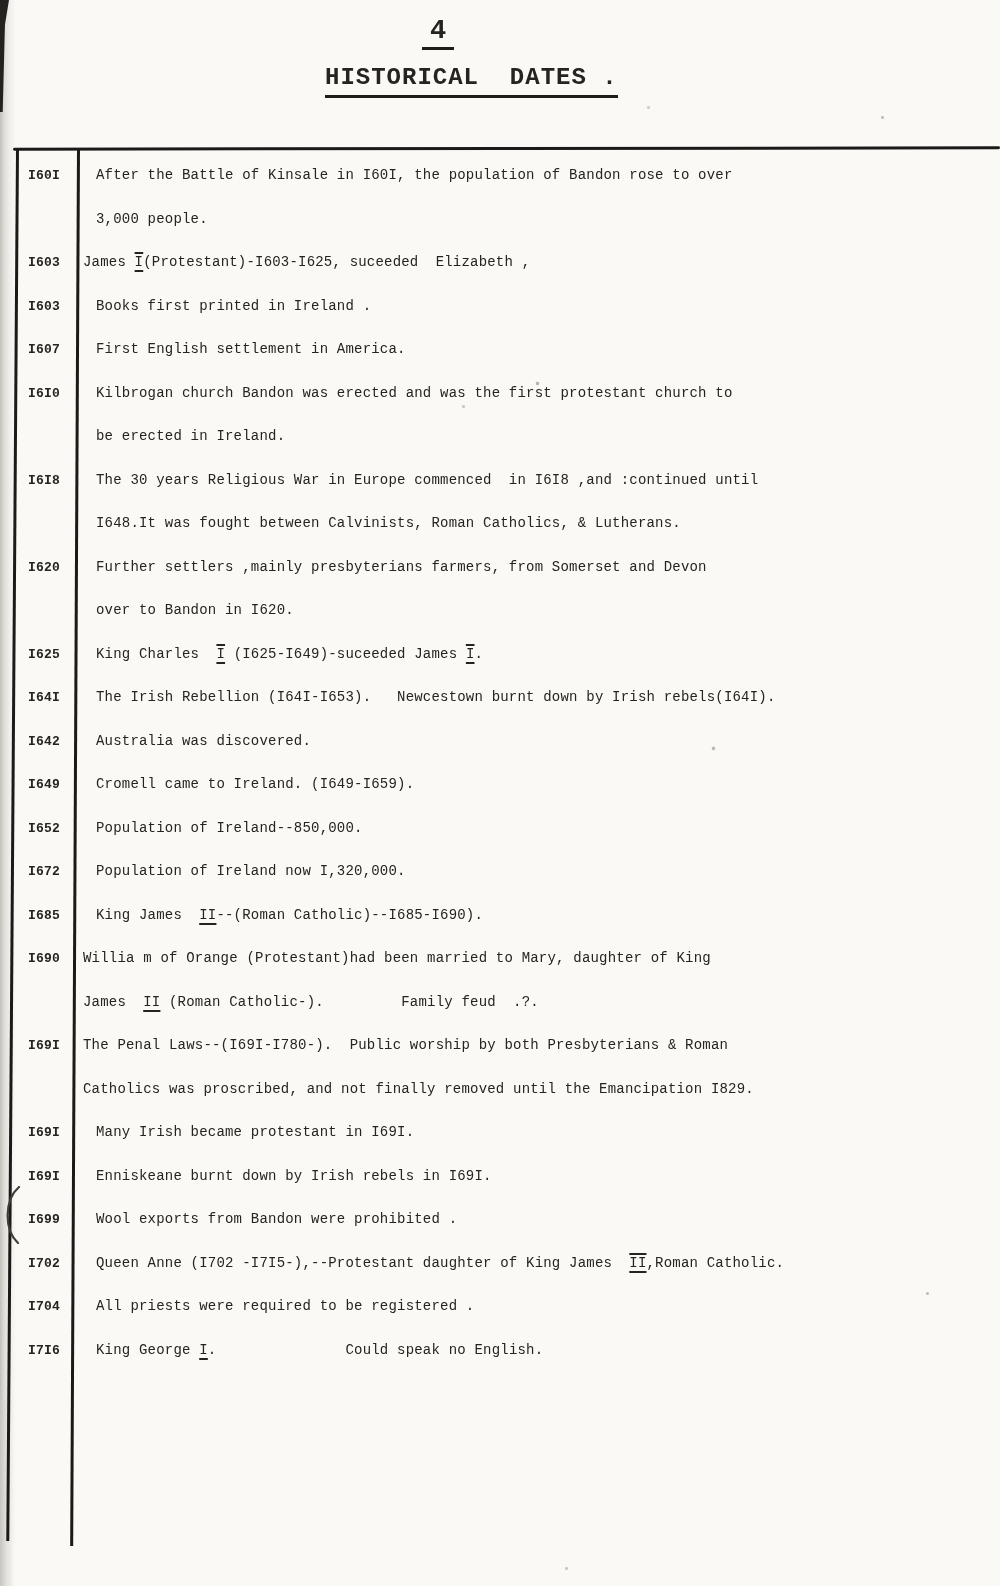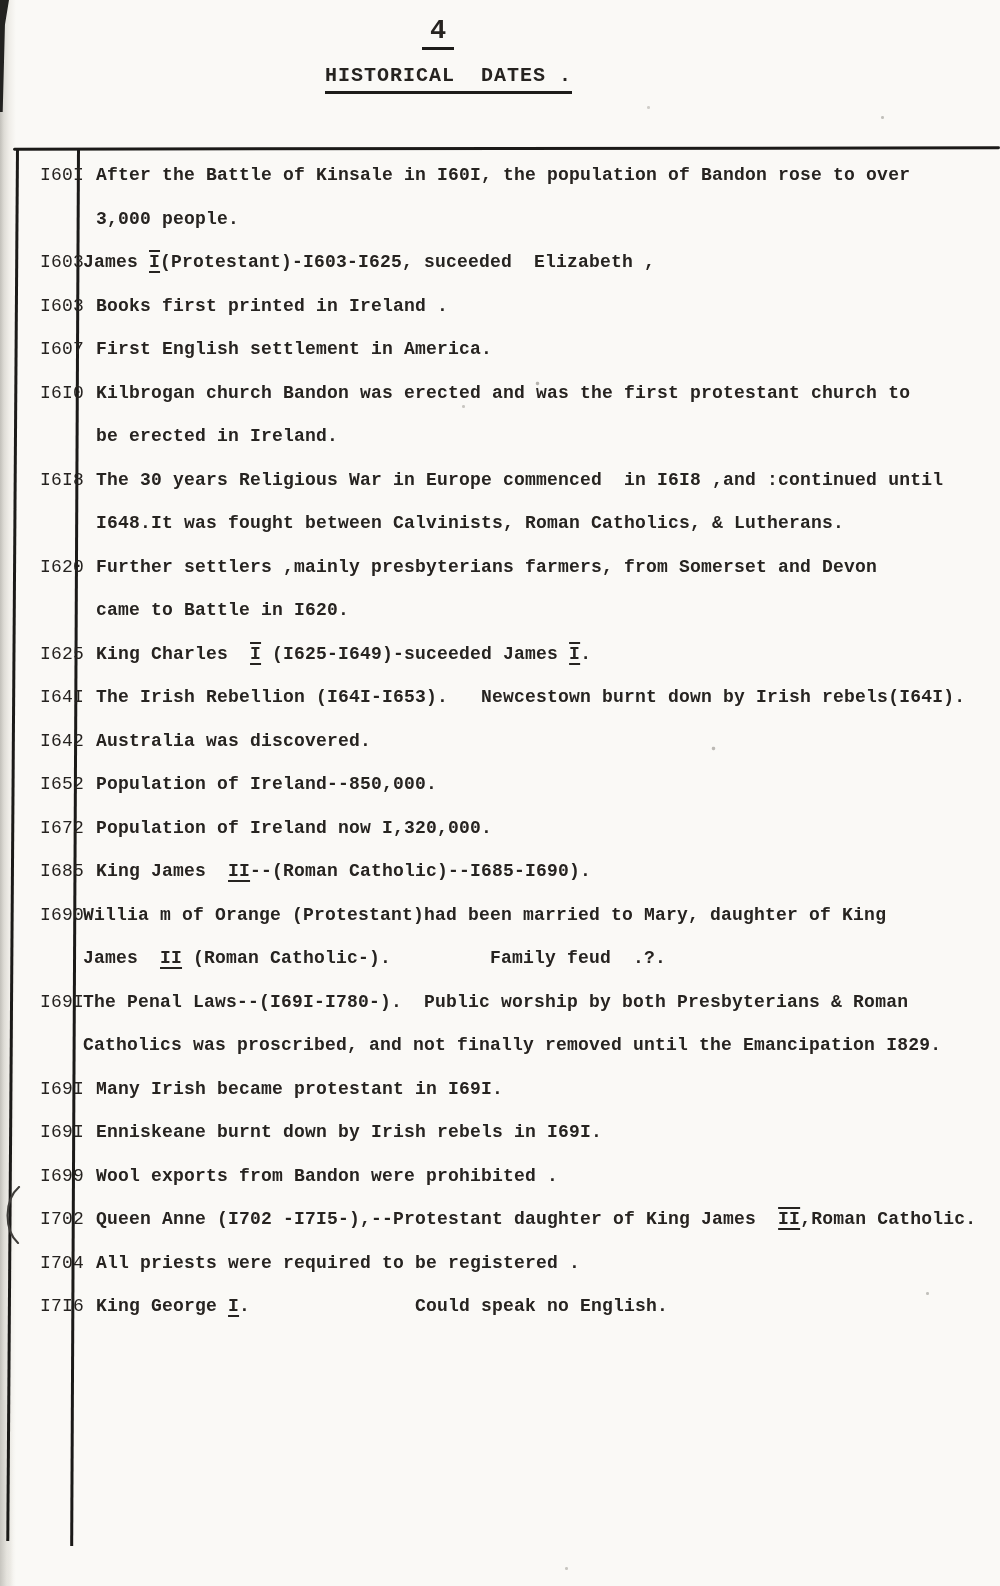--- a/index.html
+++ b/index.html
@@ -24,40 +24,40 @@
     clip-path:polygon(0 0,100% 0,55% 22%,30% 100%,0 100%);
   }
   
   .page-number{
     position:absolute;left:408px;top:16px;width:60px;text-align:center;
     font-size:27px;font-weight:700;white-space:pre;
   }
   .page-number .ul{display:inline-block;padding:0 8px 1px 8px;border-bottom:3px solid #1d1c1a;}
   .doc-title{
     position:absolute;left:325px;top:64px;
-    font-size:20px;font-weight:700;letter-spacing:1px;white-space:pre;
+    font-size:24px;font-weight:700;letter-spacing:1px;white-space:pre;
     padding-bottom:4px;border-bottom:3px solid #1d1c1a;
   }
   
   .rule{position:absolute;background:#1b1a18;}
   .rule-top{left:13px;top:147px;width:987px;height:3px;border-radius:2px;transform:rotate(-0.08deg);}
   .rule-left{left:16px;top:148px;width:3px;height:1393px;transform:rotate(0.40deg);transform-origin:top left;}
   .rule-divider{left:77px;top:148px;width:3px;height:1398px;transform:rotate(0.28deg);transform-origin:top left;}
   
   .rows{position:absolute;left:0;top:150px;width:1000px;padding-top:4px;}
   .row{display:flex;align-items:flex-start;}
   .year{
-    width:74px;padding-left:40px;box-sizing:border-box;flex:0 0 74px;
-    font-size:18px;font-weight:400;letter-spacing:0.2px;
+    width:74px;padding-left:28px;box-sizing:border-box;flex:0 0 74px;
+    font-size:13px;font-weight:700;letter-spacing:0.2px;
     height:43.5px;line-height:43.5px;white-space:pre;
   }
   .text{flex:1;padding-left:22px;}
   .row.flush .text{padding-left:9px;}
   .line{
-    font-size:18px;font-weight:700;letter-spacing:0.2px;
+    font-size:14px;font-weight:400;letter-spacing:0.2px;
     height:43.5px;line-height:43.5px;white-space:pre;
   }
   .u{text-decoration-line:underline;text-decoration-thickness:2px;text-underline-offset:4px;}
   .ou{text-decoration-line:underline overline;text-decoration-thickness:2px;text-underline-offset:4px;}
   
   .margin-mark{position:absolute;left:1px;top:1186px;width:22px;height:58px;}
   
   .specks{
     position:absolute;left:0;top:0;width:1px;height:1px;border-radius:50%;
     box-shadow:
@@ -125,39 +125,45 @@
         <div class="year">I6I8</div>
         <div class="text">
           <div class="line"><span>The 30 years Religious War in Europe commenced  in I6I8 ,and :continued until</span></div>
           <div class="line"><span>I648.It was fought between Calvinists, Roman Catholics, &amp; Lutherans.</span></div>
         </div>
       </div>
       <div class="row">
         <div class="year">I620</div>
         <div class="text">
           <div class="line"><span>Further settlers ,mainly presbyterians farmers, from Somerset and Devon</span></div>
-          <div class="line"><span>came to Battle in I620.</span></div>
+          <div class="line"><span>over to Bandon in I620.</span></div>
         </div>
       </div>
       <div class="row">
         <div class="year">I625</div>
         <div class="text">
           <div class="line"><span>King Charles  </span><span class="ou">I</span><span> (I625-I649)-suceeded James </span><span class="ou">I</span><span>.</span></div>
         </div>
       </div>
       <div class="row">
         <div class="year">I64I</div>
         <div class="text">
           <div class="line"><span>The Irish Rebellion (I64I-I653).   Newcestown burnt down by Irish rebels(I64I).</span></div>
         </div>
       </div>
       <div class="row">
         <div class="year">I642</div>
         <div class="text">
           <div class="line"><span>Australia was discovered.</span></div>
+        </div>
+      </div>
+      <div class="row">
+        <div class="year">I649</div>
+        <div class="text">
+          <div class="line"><span>Cromell came to Ireland. (I649-I659).</span></div>
         </div>
       </div>
       <div class="row">
         <div class="year">I652</div>
         <div class="text">
           <div class="line"><span>Population of Ireland--850,000.</span></div>
         </div>
       </div>
       <div class="row">
         <div class="year">I672</div>

